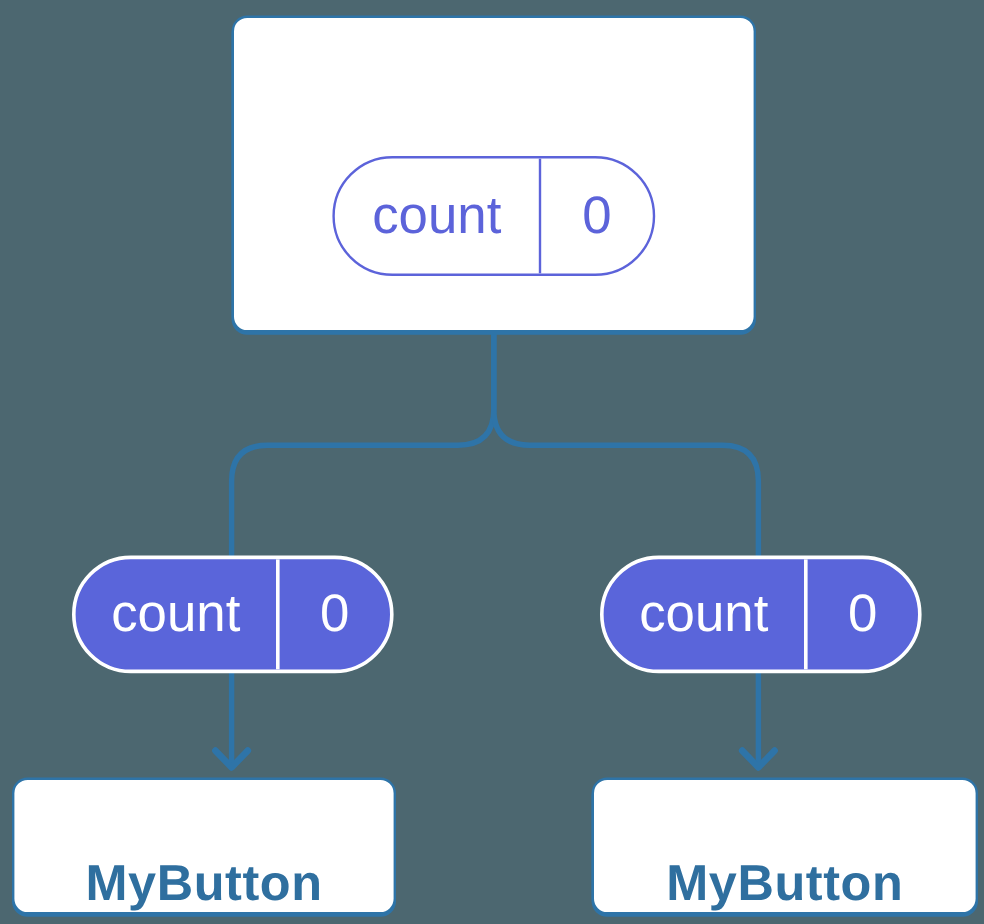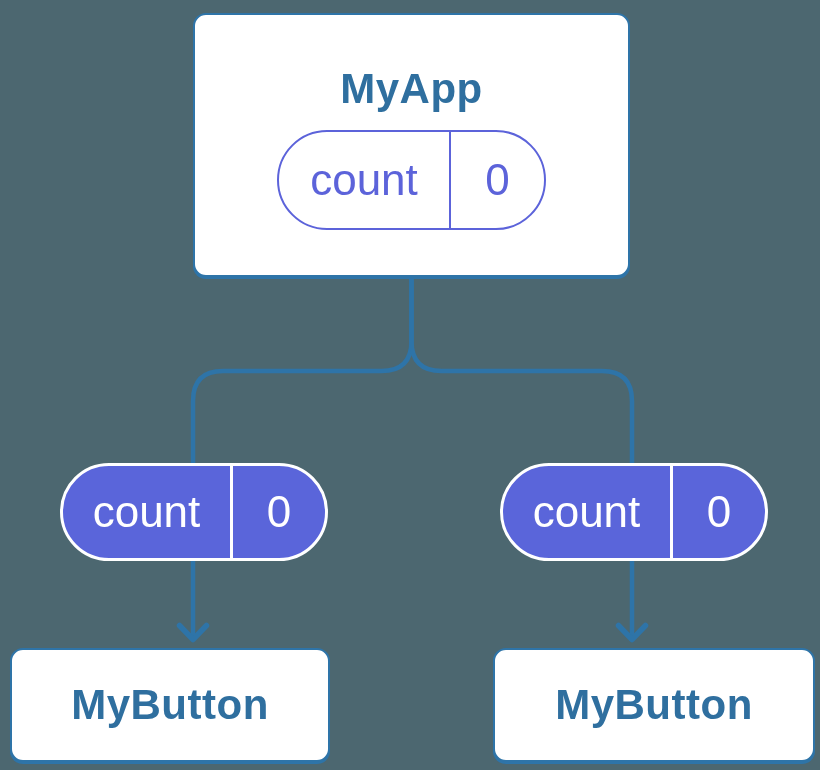--- a/index.html
+++ b/index.html
@@ -60,21 +60,21 @@
   .root-card { left: 193px; top: 13px; width: 437px; height: 264px; }
   .root-card .card-title {
     position: absolute;
     left: 0; right: 0; top: 50px;
     text-align: center;
   }
 
   .child-card {
     height: 114px;
     display: flex;
-    align-items: center;
+    align-items: flex-end;
     justify-content: center;
   }
   .child-card-left  { left: 10px;  top: 648px; width: 320px; }
   .child-card-right { left: 493px; top: 648px; width: 322px; }
 
   .pill {
     position: absolute;
     display: flex;
     align-items: stretch;
     border-radius: 999px;
@@ -123,21 +123,20 @@
 <div class="stage">
 
   <svg class="connectors" width="820" height="770" viewBox="0 0 820 770" aria-hidden="true">
     <path class="connector-path" d="M411.5 276 L411.5 341 Q411.5 371 381.5 371 L223 371 Q193 371 193 401 L193 637"></path>
     <path class="connector-path" d="M411.5 276 L411.5 341 Q411.5 371 441.5 371 L602 371 Q632 371 632 401 L632 637"></path>
     <path class="arrowhead-path" d="M179.5 625.5 L193 639.5 L206.5 625.5"></path>
     <path class="arrowhead-path" d="M618.5 625.5 L632 639.5 L645.5 625.5"></path>
   </svg>
 
   <div class="card root-card">
-    <div class="card-title">MyApp</div>
     <div class="pill pill-outline">
       <div class="pill-label">count</div>
       <div class="pill-value">0</div>
     </div>
   </div>
 
   <div class="pill pill-solid pill-prop-left">
     <div class="pill-label">count</div>
     <div class="pill-value">0</div>
   </div>

